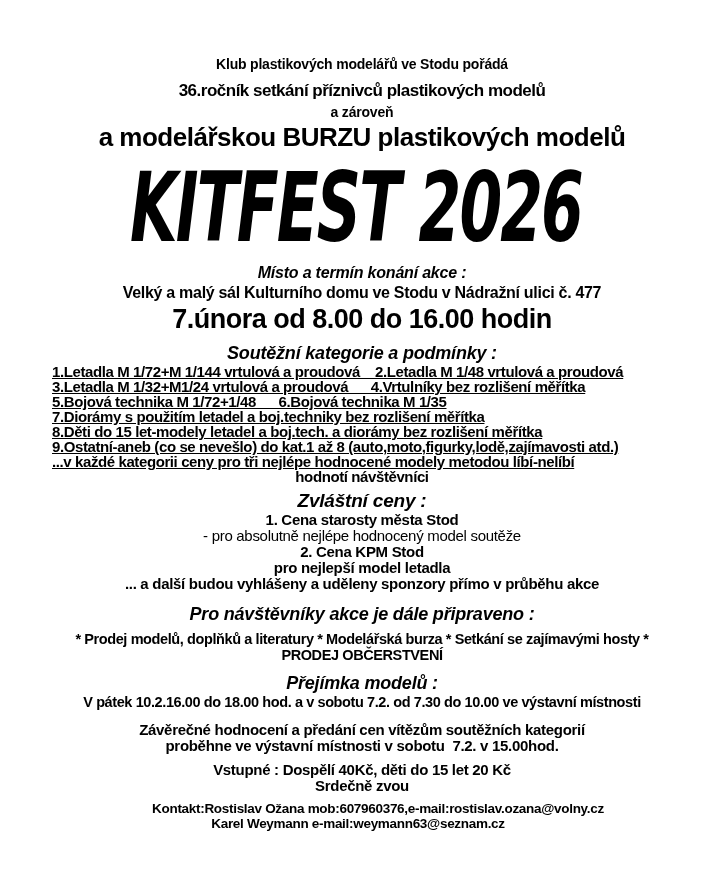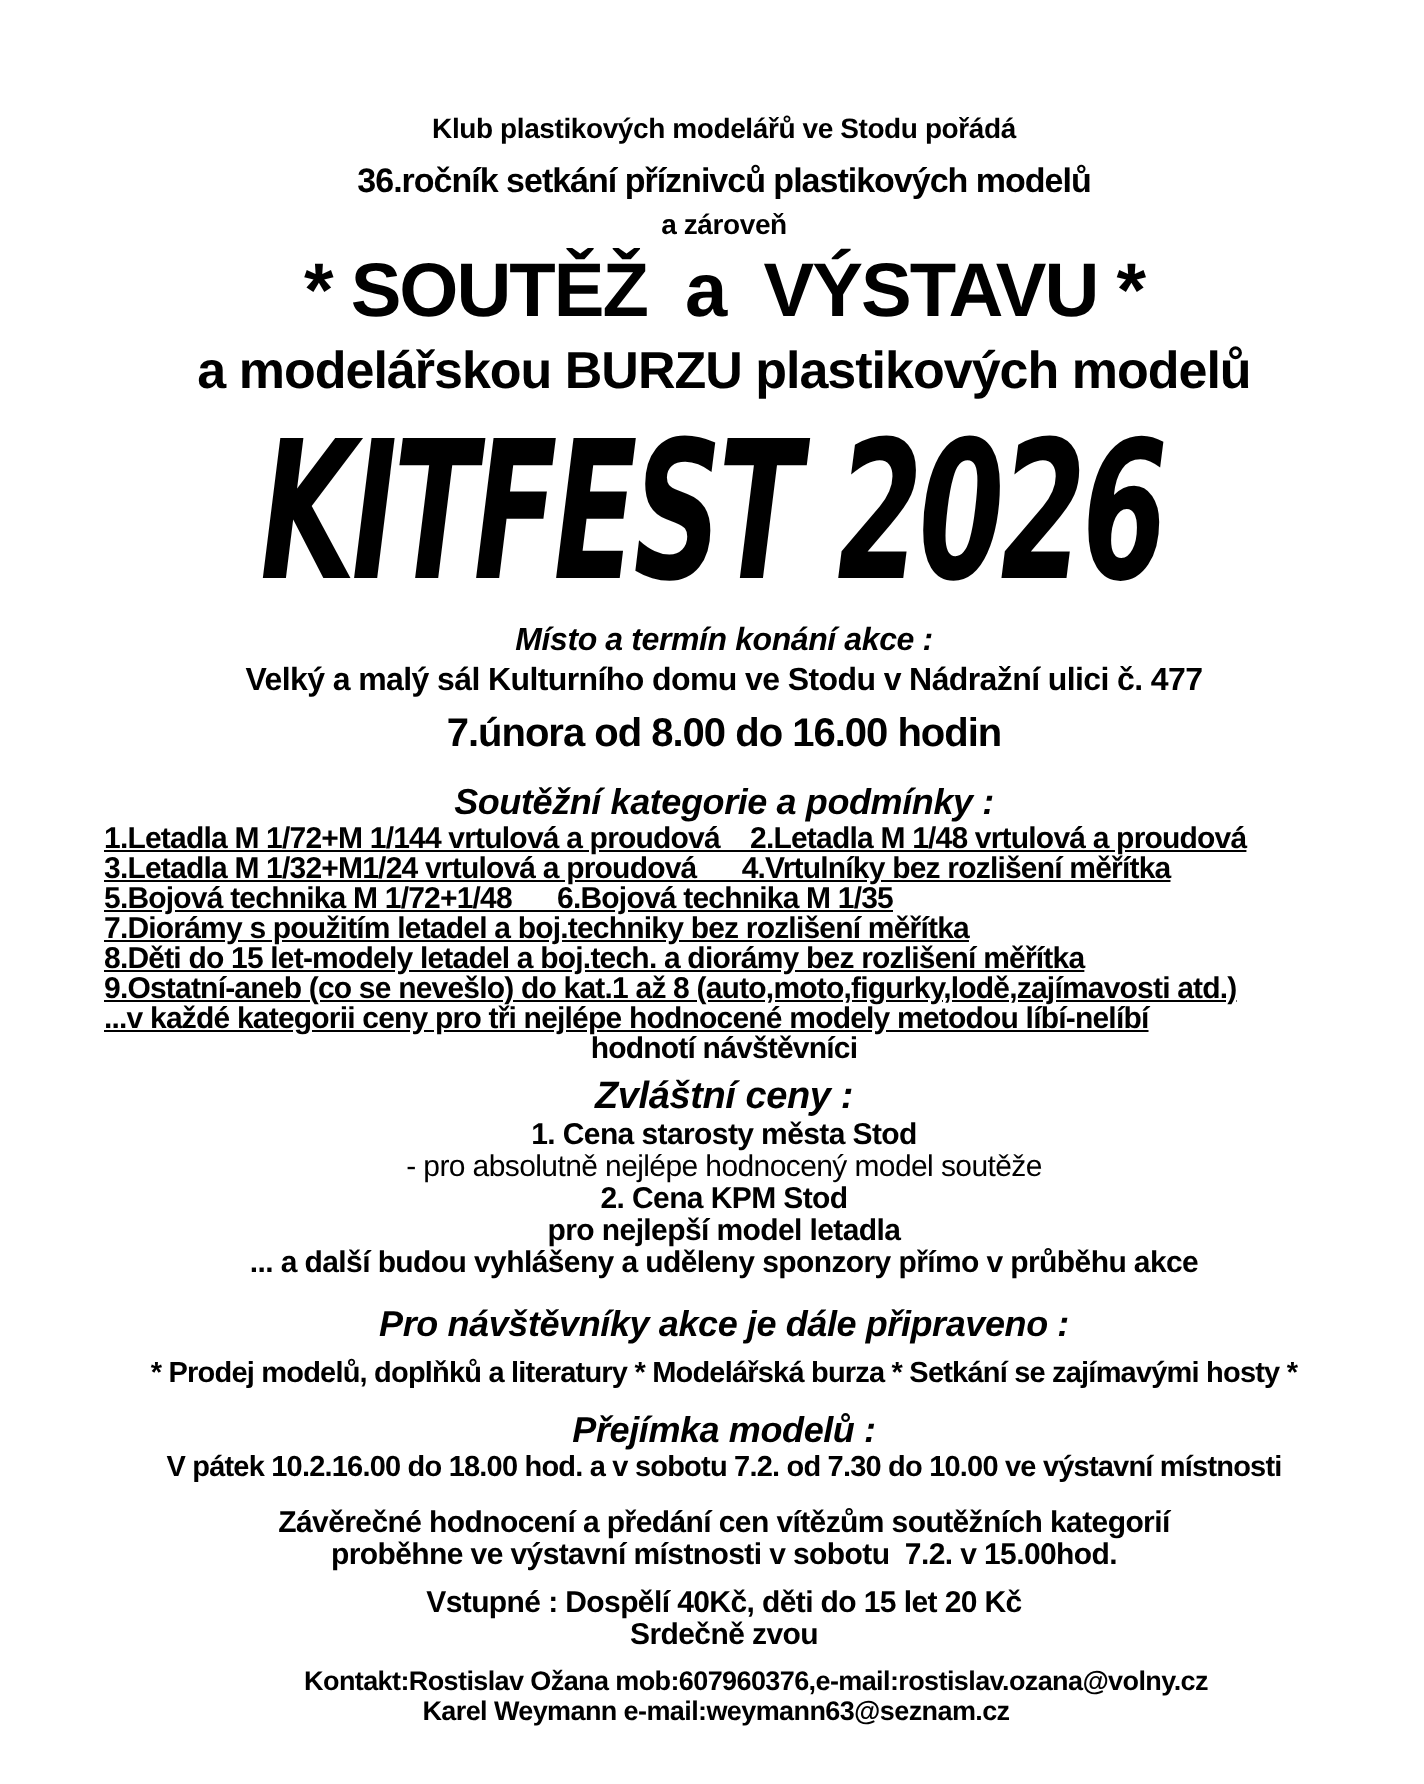--- a/index.html
+++ b/index.html
@@ -47,21 +47,21 @@
   }
   
   .sec-head {
     font-style: italic;
     font-size: 18px;
     line-height: 21px;
   }
   
   .venue-head  { font-size: 16px; line-height: 20px; font-style: italic; }
   .address     { font-size: 16px; line-height: 20px; letter-spacing: -0.3px; }
-  .datetime    { font-size: 20px; line-height: 32px; letter-spacing: -0.5px; }
+  .datetime    { font-size: 27px; line-height: 32px; letter-spacing: -0.5px; }
   
   .categories     { margin-top: 8px; }
   .cat-items      { padding-left: 52px; text-decoration: underline; }
   .cat-item {
     font-size: 15px;
     line-height: 15px;
     font-weight: bold;
     white-space: pre;
     text-align: left;
     letter-spacing: -0.4px;
@@ -89,21 +89,20 @@
   .contact-line-2 { transform: translateX(-20px); }
 </style>
 </head>
 <body>
 
 <div class="page">
 
   <div class="line organizer">Klub plastikových modelářů ve Stodu pořádá</div>
   <div class="line edition">36.ročník setkání příznivců plastikových modelů</div>
   <div class="line also">a zároveň</div>
-  <div class="line contest">* SOUTĚŽ  a  VÝSTAVU *</div>
   <div class="line burza">a modelářskou BURZU plastikových modelů</div>
   <div class="kitfest">KITFEST 2026</div>
 
   <div class="venue">
     <div class="line venue-head">Místo a termín konání akce :</div>
     <div class="line address">Velký a malý sál Kulturního domu ve Stodu v Nádražní ulici č. 477</div>
     <div class="line datetime">7.února od 8.00 do 16.00 hodin</div>
   </div>
 
   <div class="categories">
@@ -126,20 +125,21 @@
     <div class="line prize-line prize-desc">- pro absolutně nejlépe hodnocený model soutěže</div>
     <div class="line prize-line">2. Cena KPM Stod</div>
     <div class="line prize-line">pro nejlepší model letadla</div>
     <div class="line prize-line">... a další budou vyhlášeny a uděleny sponzory přímo v průběhu akce</div>
   </div>
 
   <div class="visitors">
     <div class="line sec-head">Pro návštěvníky akce je dále připraveno :</div>
     <div class="visitors-gap"></div>
     <div class="line visitors-line">* Prodej modelů, doplňků a literatury * Modelářská burza * Setkání se zajímavými hosty *</div>
+    <div class="line visitors-line">PRODEJ OBČERSTVENÍ</div>
   </div>
 
   <div class="reception">
     <div class="line sec-head">Přejímka modelů :</div>
     <div class="line reception-line">V pátek 10.2.16.00 do 18.00 hod. a v sobotu 7.2. od 7.30 do 10.00 ve výstavní místnosti</div>
   </div>
 
   <div class="closing">
     <div class="line closing-line">Závěrečné hodnocení a předání cen vítězům soutěžních kategorií</div>
     <div class="line closing-line">proběhne ve výstavní místnosti v sobotu  7.2. v 15.00hod.</div>

